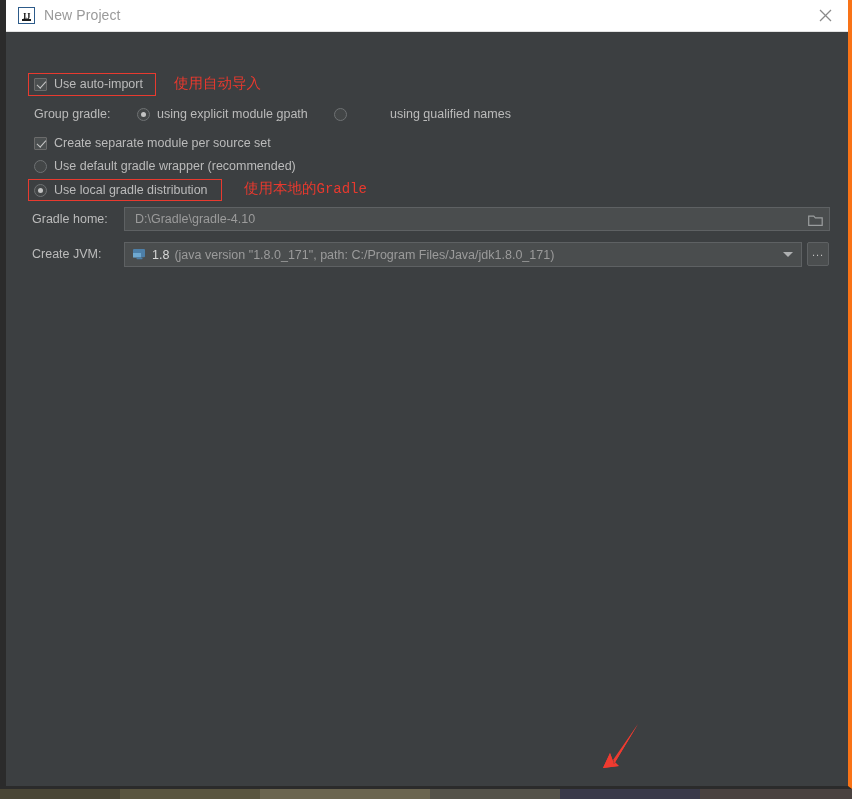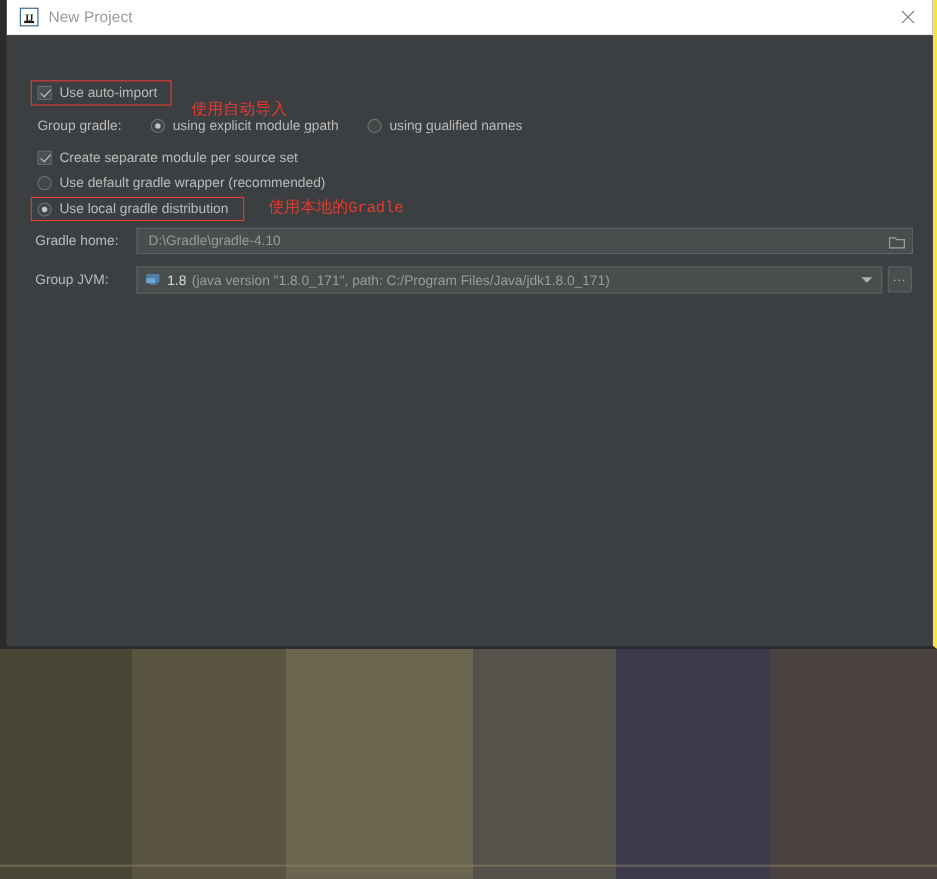--- a/index.html
+++ b/index.html
@@ -35,24 +35,24 @@
     width: 852px; height: 2px;
     background: #8a8268;
     opacity: .55;
   }
 
   
   #dialog {
     position: absolute;
     left: 0; top: 0;
     width: 852px;
-    height: 590px;
+    height: 789px;
     background: #3c3f41;
     border-left: 6px solid #2b2b2b;
-    border-right: 4px solid #fde047;
+    border-right: 4px solid #f97316;
     border-bottom: 3px solid #2b2b2b;
     box-sizing: border-box;
     overflow: hidden;
   }
 
   
   #titlebar {
     position: relative;
     height: 31px;
     background: #ffffff;
@@ -278,30 +278,30 @@
     </div>
   </div>
 
   <div id="content">
 
     <div class="row" style="left:28px; top:45px;">
       <span class="cb checked"></span>
       <span class="lbl">Use auto-import</span>
     </div>
     <div class="hl" style="left:22px; top:41px; width:128px; height:23px;"></div>
-    <div class="note" style="left:168px; top:42px;margin-top:16px;">使用自动导入</div>
+    <div class="note" style="left:168px; top:42px;">使用自动导入</div>
 
     <div class="row" style="left:28px; top:75px;">
       <span class="lbl">Group gradle:</span>
     </div>
     <div class="row" style="left:131px; top:75px;">
       <span class="rb checked"></span>
       <span class="lbl"><span>using explicit module </span><span class="u">g</span><span>path</span></span>
     </div>
-    <div class="row" style="left:328px; top:75px;">
+    <div class="row" style="left:328px; top:75px;gap:36px;">
       <span class="rb"></span>
       <span class="lbl"><span>using </span><span class="u">q</span><span>ualified names</span></span>
     </div>
 
     <div class="row" style="left:28px; top:104px;">
       <span class="cb checked"></span>
       <span class="lbl">Create separate module per source set</span>
     </div>
 
     <div class="row" style="left:28px; top:127px;">
@@ -322,21 +322,21 @@
     <div class="field" style="left:118px; top:175px; width:706px;">
       <span class="val">D:\Gradle\gradle-4.10</span>
       <span class="browse-btn">
         <svg width="15" height="13" viewBox="0 0 15 13">
           <path d="M0.7 2.2 h5.1 l1.5 1.6 h6.9 v7.6 h-13.5 z" fill="none" stroke="#9a9d9e" stroke-width="1.2"></path>
         </svg>
       </span>
     </div>
 
     <div class="row" style="left:26px; top:215px;">
-      <span class="lbl">Group JVM:</span>
+      <span class="lbl">Create JVM:</span>
     </div>
     <div class="field" style="left:118px; top:210px; width:678px; height:25px;">
       <svg class="jvm-icon" width="15" height="13" viewBox="0 0 15 13">
         <rect x="1" y="1" width="12" height="8.2" rx="1" fill="#4d7fa8"></rect>
         <rect x="1" y="5" width="8" height="4.5" fill="#6ea8d0"></rect>
         <rect x="4.5" y="9.6" width="6" height="1.6" rx=".6" fill="#4d7fa8"></rect>
       </svg>
       <span class="val valbright" style="padding-left:0;">1.8</span>
       <span class="val" style="padding-left:5px;">(java version "1.8.0_171", path: C:/Program Files/Java/jdk1.8.0_171)</span>
       <span class="combo-arrow"></span>

